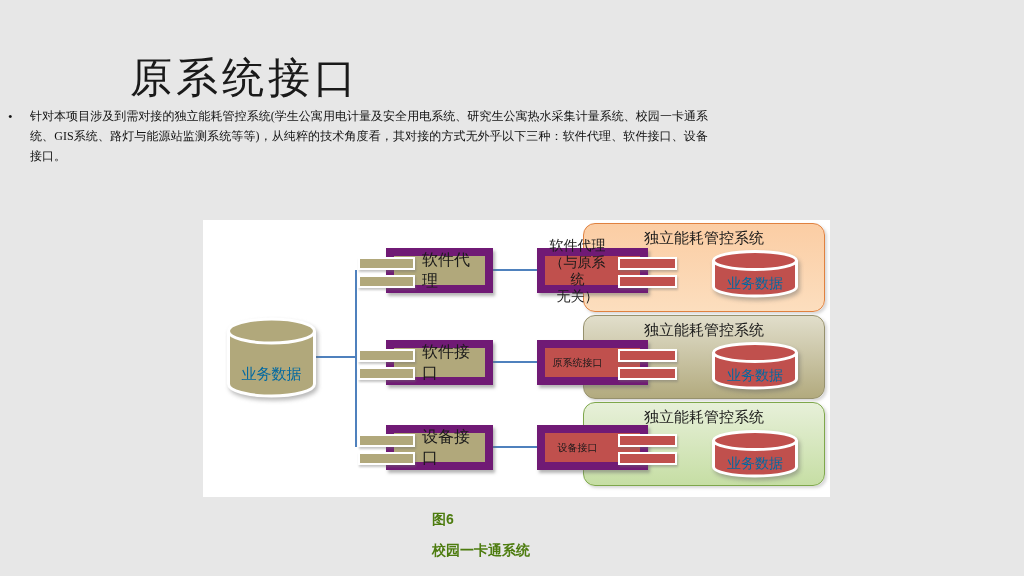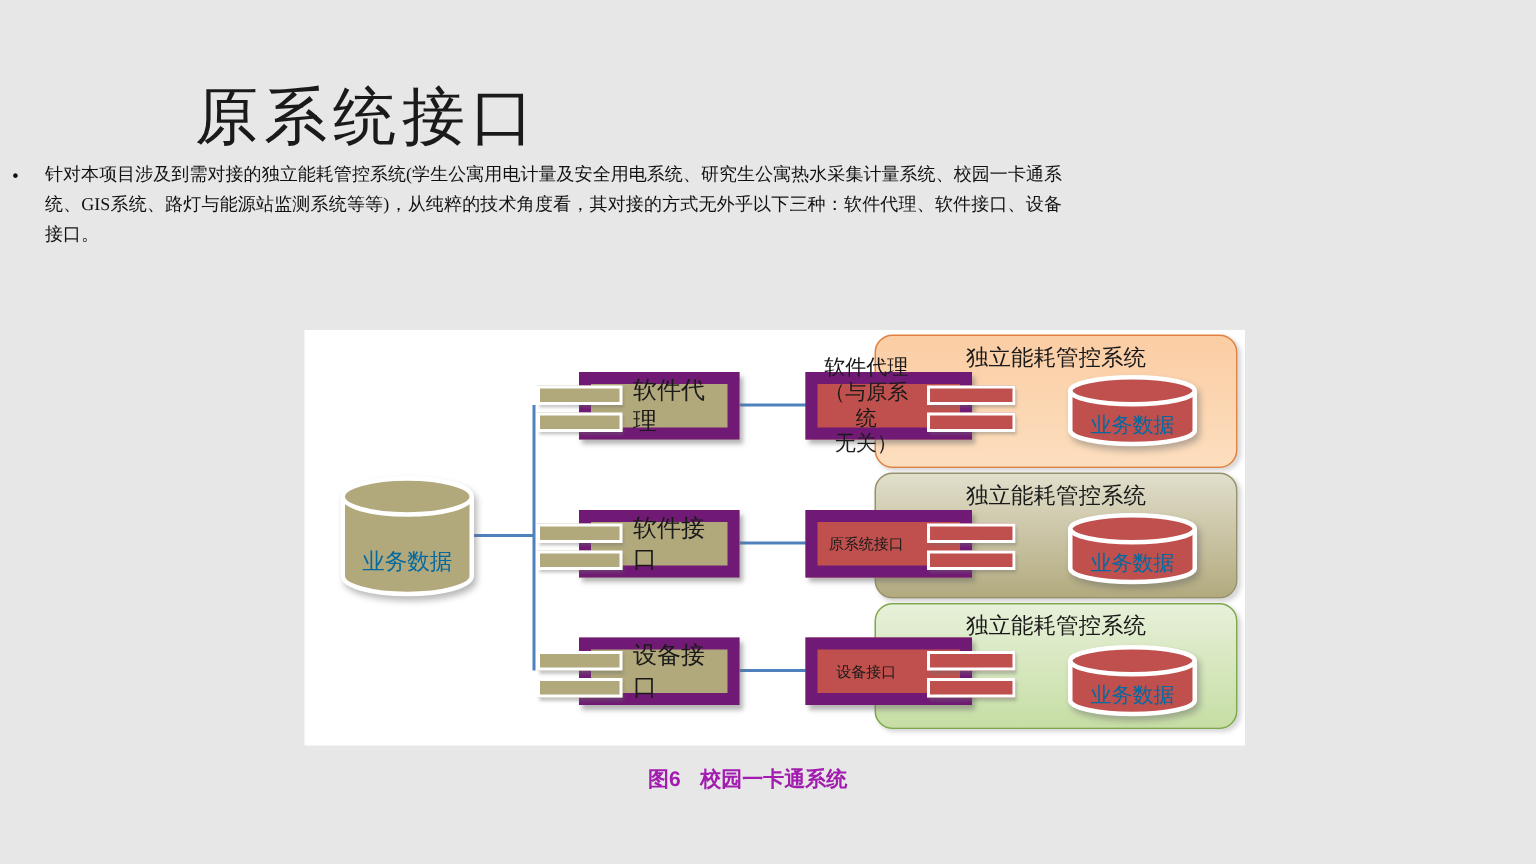--- a/index.html
+++ b/index.html
@@ -72,21 +72,21 @@
   .cyl.platform { left:22px; top:96px; width:93px; height:84px; }
   .cyl.platform .cyl-label { bottom:16px; font-size:15px; }
   .cyl.db { left:507px; width:90px; height:48px; }
   .cyl.db .cyl-label { bottom:5px; font-size:14px; }
   .c1 { top:30px; } .c2 { top:122px; } .c3 { top:210px; }
 
   
   .caption {
     position:absolute; left:432px; top:511px; display:flex; gap:13px;
     font-family:"Liberation Sans","DejaVu Sans",sans-serif;
-    font-weight:bold; font-size:14px; color:#a21caf; white-space:nowrap;
+    font-weight:bold; font-size:14px; color:#4d7c0f; white-space:nowrap;flex-direction:column;
   }
 </style>
 </head>
 <body>
 
 <div class="slide">
 
 
   <div class="page-title">原系统接口</div>
 

